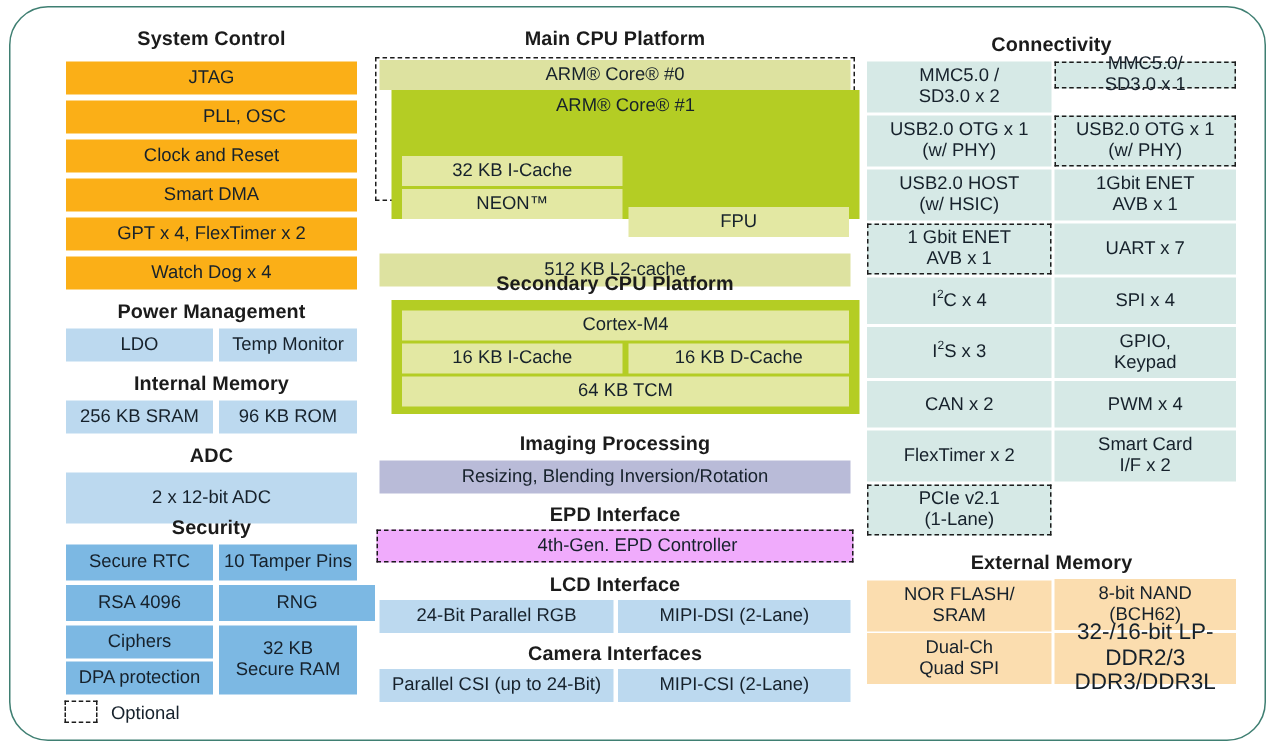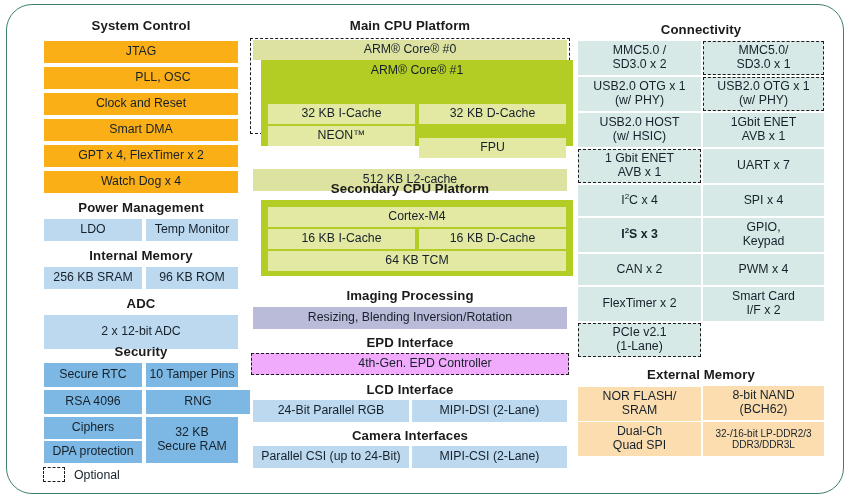--- a/index.html
+++ b/index.html
@@ -105,21 +105,20 @@
   <div class="col" id="col-mid">
 
     <div class="sec-title" style="position:absolute;top:14px;left:0;width:320px;">Main CPU Platform</div>
 
     <div class="dashed" style="position:absolute;top:33px;left:0px;width:320px;height:96px;background:transparent;"></div>
     <div class="blk lgreen2" style="position:absolute;top:35px;left:3px;width:314px;height:20px;"><span>ARM® Core® #0</span></div>
 
     <div class="green" style="position:absolute;top:55px;left:11px;width:312px;height:86px;">
       <div class="blk" style="position:absolute;top:2px;left:0;width:312px;height:18px;font-weight:normal;">ARM® Core® #1</div>
       <div class="blk lgreen" style="position:absolute;top:44px;left:7px;width:147px;height:20px;">32 KB I-Cache</div>
-      <div class="blk lgreen" style="position:absolute;top:44px;left:158px;width:147px;height:20px;">32 KB D-Cache</div>
       <div class="blk lgreen" style="position:absolute;top:66px;left:7px;width:147px;height:20px;">NEON™</div>
       <div class="blk lgreen" style="position:absolute;top:66px;left:158px;width:147px;height:20px;margin-top:12px;">FPU</div>
     </div>
 
     <div class="blk lgreen2" style="position:absolute;top:148px;left:3px;width:314px;height:22px;margin-top:16px;">512 KB L2-cache</div>
 
     <div class="sec-title" style="position:absolute;top:177px;left:0;width:320px;">Secondary CPU Platform</div>
 
     <div class="green" style="position:absolute;top:195px;left:11px;width:312px;height:76px;">
       <div class="blk lgreen" style="position:absolute;top:7px;left:7px;width:298px;height:20px;">Cortex-M4</div>
@@ -142,41 +141,41 @@
     <div class="blk lblue" style="position:absolute;top:441px;left:3px;width:156px;height:22px;">Parallel CSI (up to 24-Bit)</div>
     <div class="blk lblue" style="position:absolute;top:441px;left:162px;width:155px;height:22px;">MIPI-CSI (2-Lane)</div>
   </div>
 
   <div class="col" id="col-right">
 
     <div class="sec-title" style="position:absolute;top:18px;left:0;width:250px;">Connectivity</div>
 
     <div class="blk teal" style="position:absolute;top:36px;left:2px;width:123px;height:34px;">MMC5.0 /
 SD3.0 x 2</div>
-    <div class="blk teal dashed" style="position:absolute;top:36px;left:127px;width:121px;height:34px;">MMC5.0/
+    <div class="blk teal dashed" style="position:absolute;top:36px;left:127px;width:121px;height:18px;">MMC5.0/
 SD3.0 x 1</div>
 
     <div class="blk teal" style="position:absolute;top:72px;left:2px;width:123px;height:34px;">USB2.0 OTG x 1
 (w/ PHY)</div>
     <div class="blk teal dashed" style="position:absolute;top:72px;left:127px;width:121px;height:34px;">USB2.0 OTG x 1
 (w/ PHY)</div>
 
     <div class="blk teal" style="position:absolute;top:108px;left:2px;width:123px;height:34px;">USB2.0 HOST
 (w/ HSIC)</div>
     <div class="blk teal" style="position:absolute;top:108px;left:127px;width:121px;height:34px;">1Gbit ENET
 AVB x 1</div>
 
     <div class="blk teal dashed" style="position:absolute;top:144px;left:2px;width:123px;height:34px;">1 Gbit ENET
 AVB x 1</div>
     <div class="blk teal" style="position:absolute;top:144px;left:127px;width:121px;height:34px;">UART x 7</div>
 
     <div class="blk teal" style="position:absolute;top:180px;left:2px;width:123px;height:31px;"><span>I<sup>2</sup>C x 4</span></div>
     <div class="blk teal" style="position:absolute;top:180px;left:127px;width:121px;height:31px;">SPI x 4</div>
 
-    <div class="blk teal" style="position:absolute;top:213px;left:2px;width:123px;height:34px;font-weight:bold;"><span>I<sup>2</sup>S x 3</span></div>
+    <div class="blk teal" style="position:absolute;top:213px;left:2px;width:123px;height:34px;"><span>I<sup>2</sup>S x 3</span></div>
     <div class="blk teal" style="position:absolute;top:213px;left:127px;width:121px;height:34px;">GPIO,
 Keypad</div>
 
     <div class="blk teal" style="position:absolute;top:249px;left:2px;width:123px;height:31px;">CAN x 2</div>
     <div class="blk teal" style="position:absolute;top:249px;left:127px;width:121px;height:31px;">PWM x 4</div>
 
     <div class="blk teal" style="position:absolute;top:282px;left:2px;width:123px;height:34px;">FlexTimer x 2</div>
     <div class="blk teal" style="position:absolute;top:282px;left:127px;width:121px;height:34px;">Smart Card
 I/F x 2</div>
 
@@ -184,17 +183,17 @@
 (1-Lane)</div>
 
     <div class="sec-title" style="position:absolute;top:363px;left:0;width:250px;">External Memory</div>
 
     <div class="blk peach" style="position:absolute;top:382px;left:2px;width:123px;height:34px;">NOR FLASH/
 SRAM</div>
     <div class="blk peach" style="position:absolute;top:381px;left:127px;width:121px;height:34px;">8-bit NAND
 (BCH62)</div>
     <div class="blk peach" style="position:absolute;top:417px;left:2px;width:123px;height:34px;">Dual-Ch
 Quad SPI</div>
-    <div class="blk peach" style="position:absolute;top:417px;left:127px;width:121px;height:34px;font-size:10px;">32-/16-bit LP-DDR2/3
+    <div class="blk peach" style="position:absolute;top:417px;left:127px;width:121px;height:34px;font-size:15px;">32-/16-bit LP-DDR2/3
 DDR3/DDR3L</div>
   </div>
 
 </div>
 
 </body></html>

